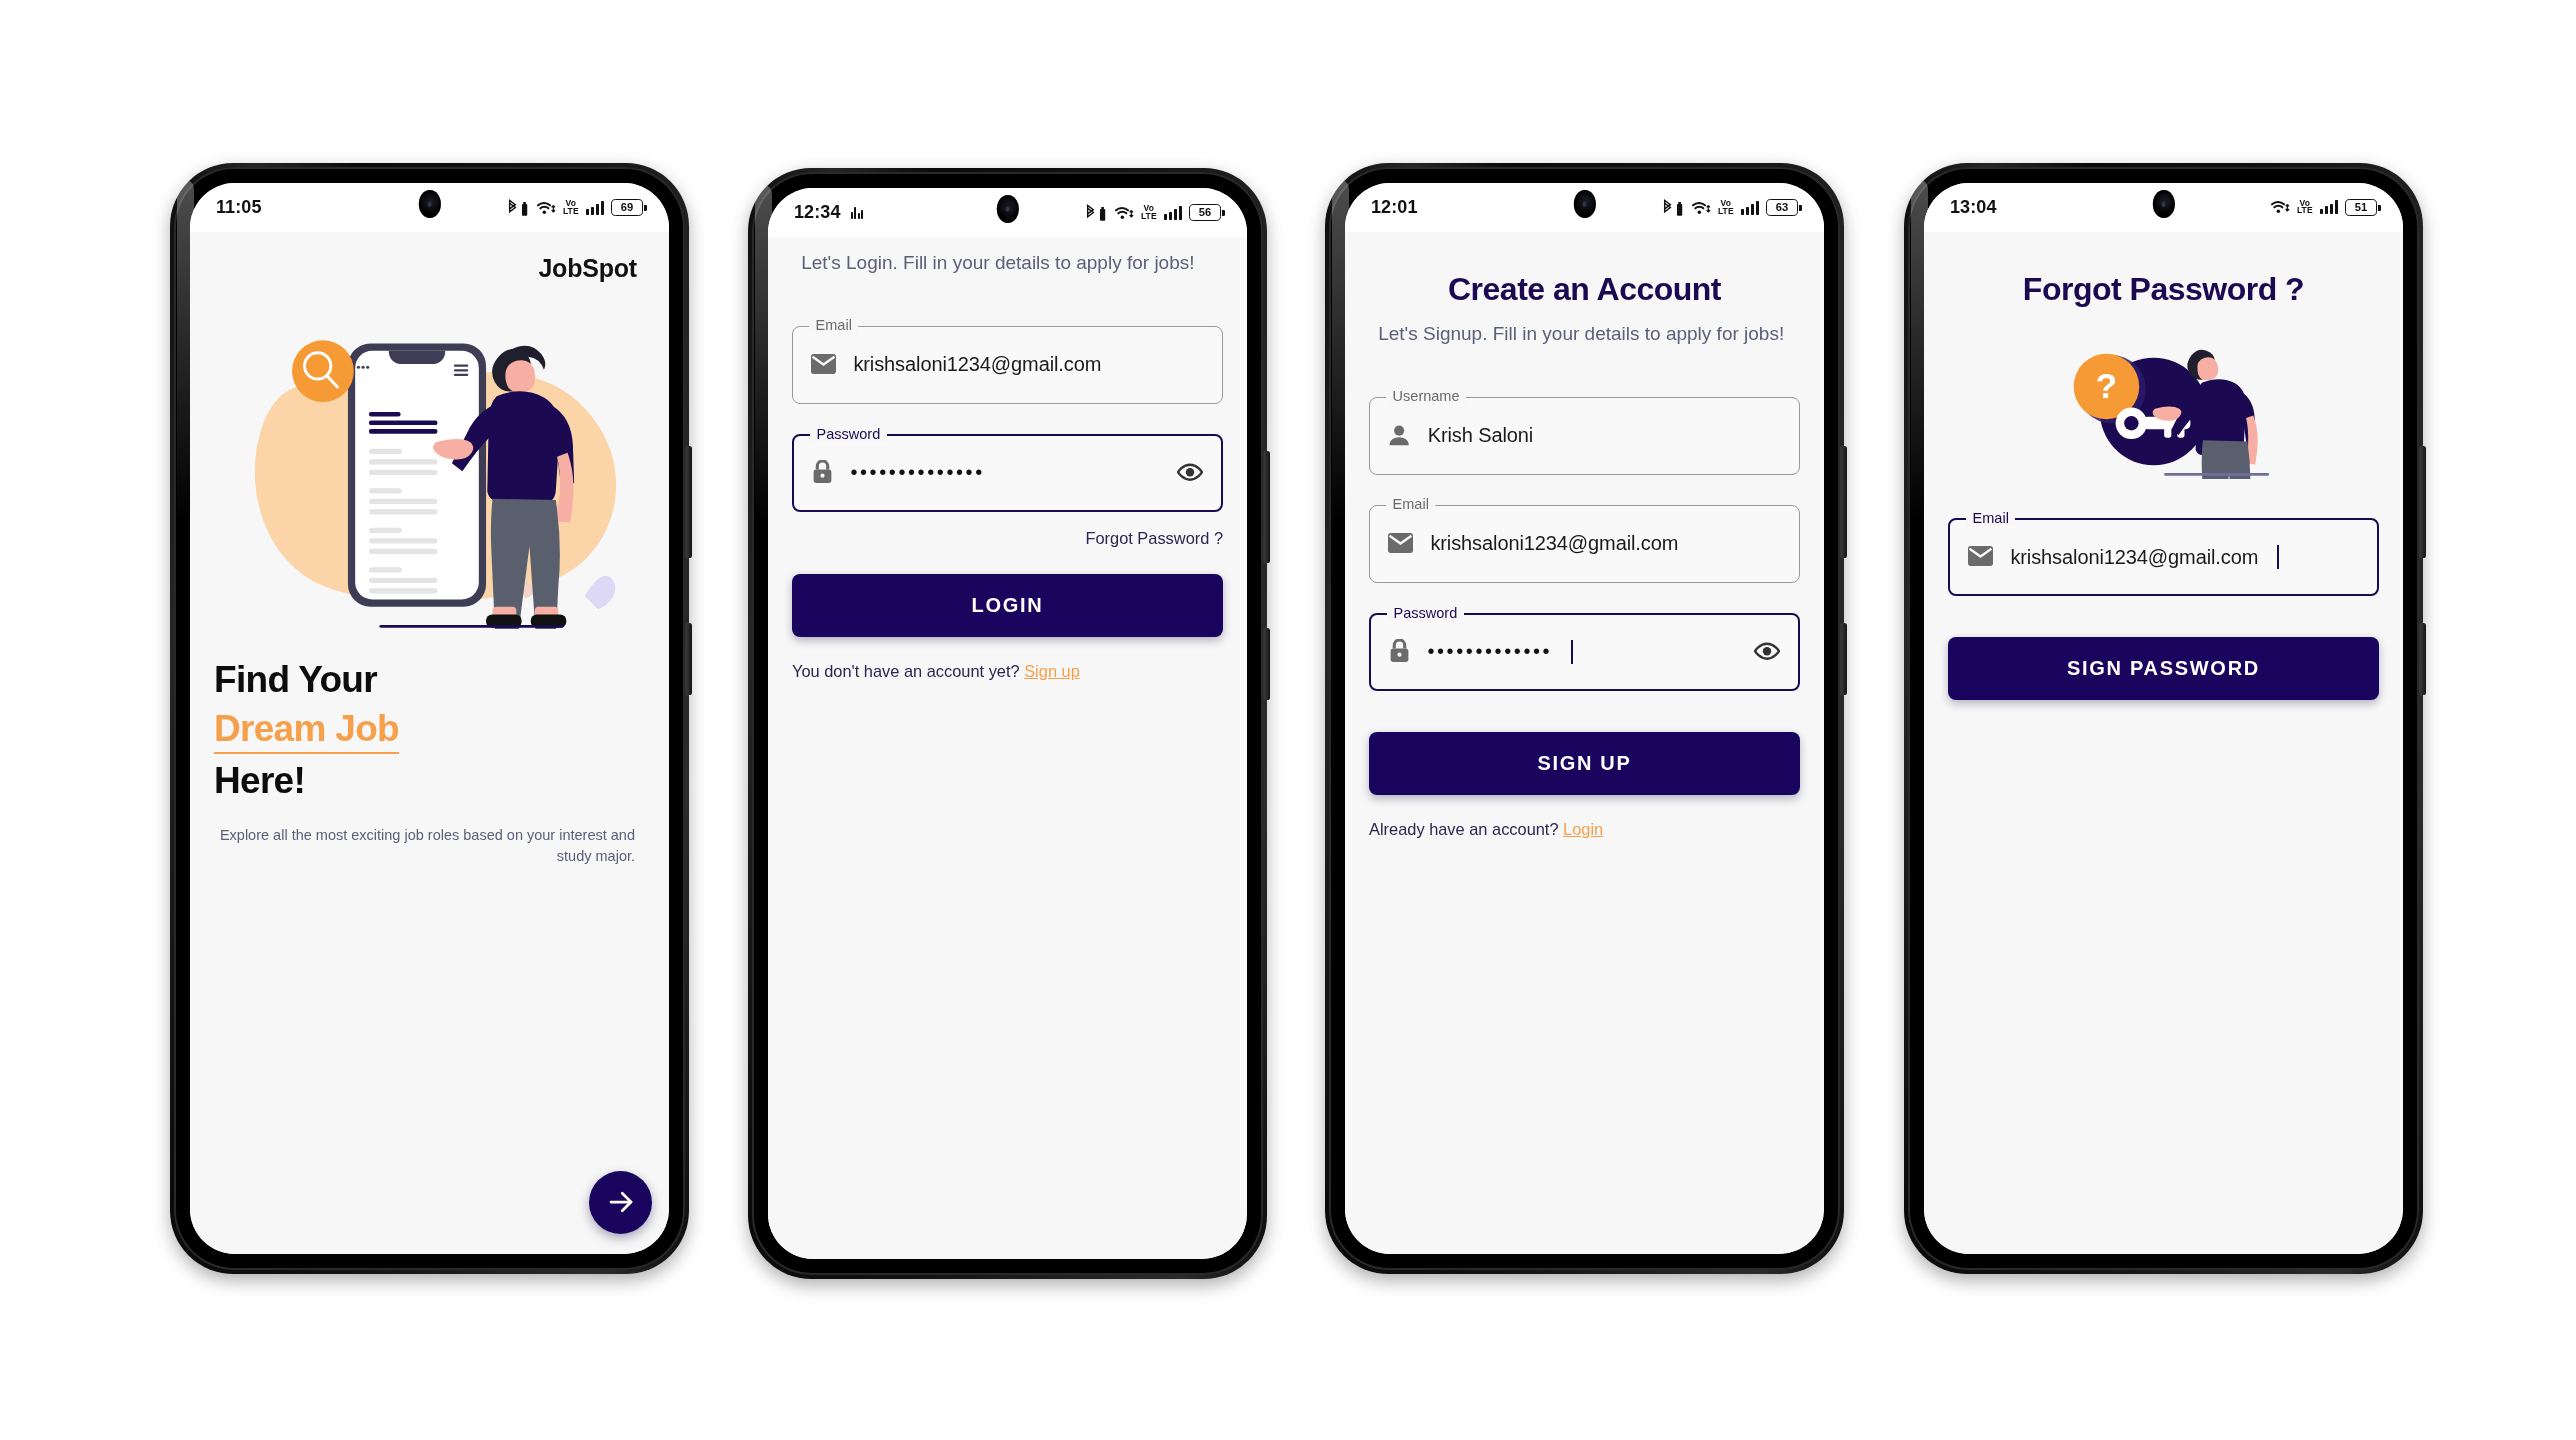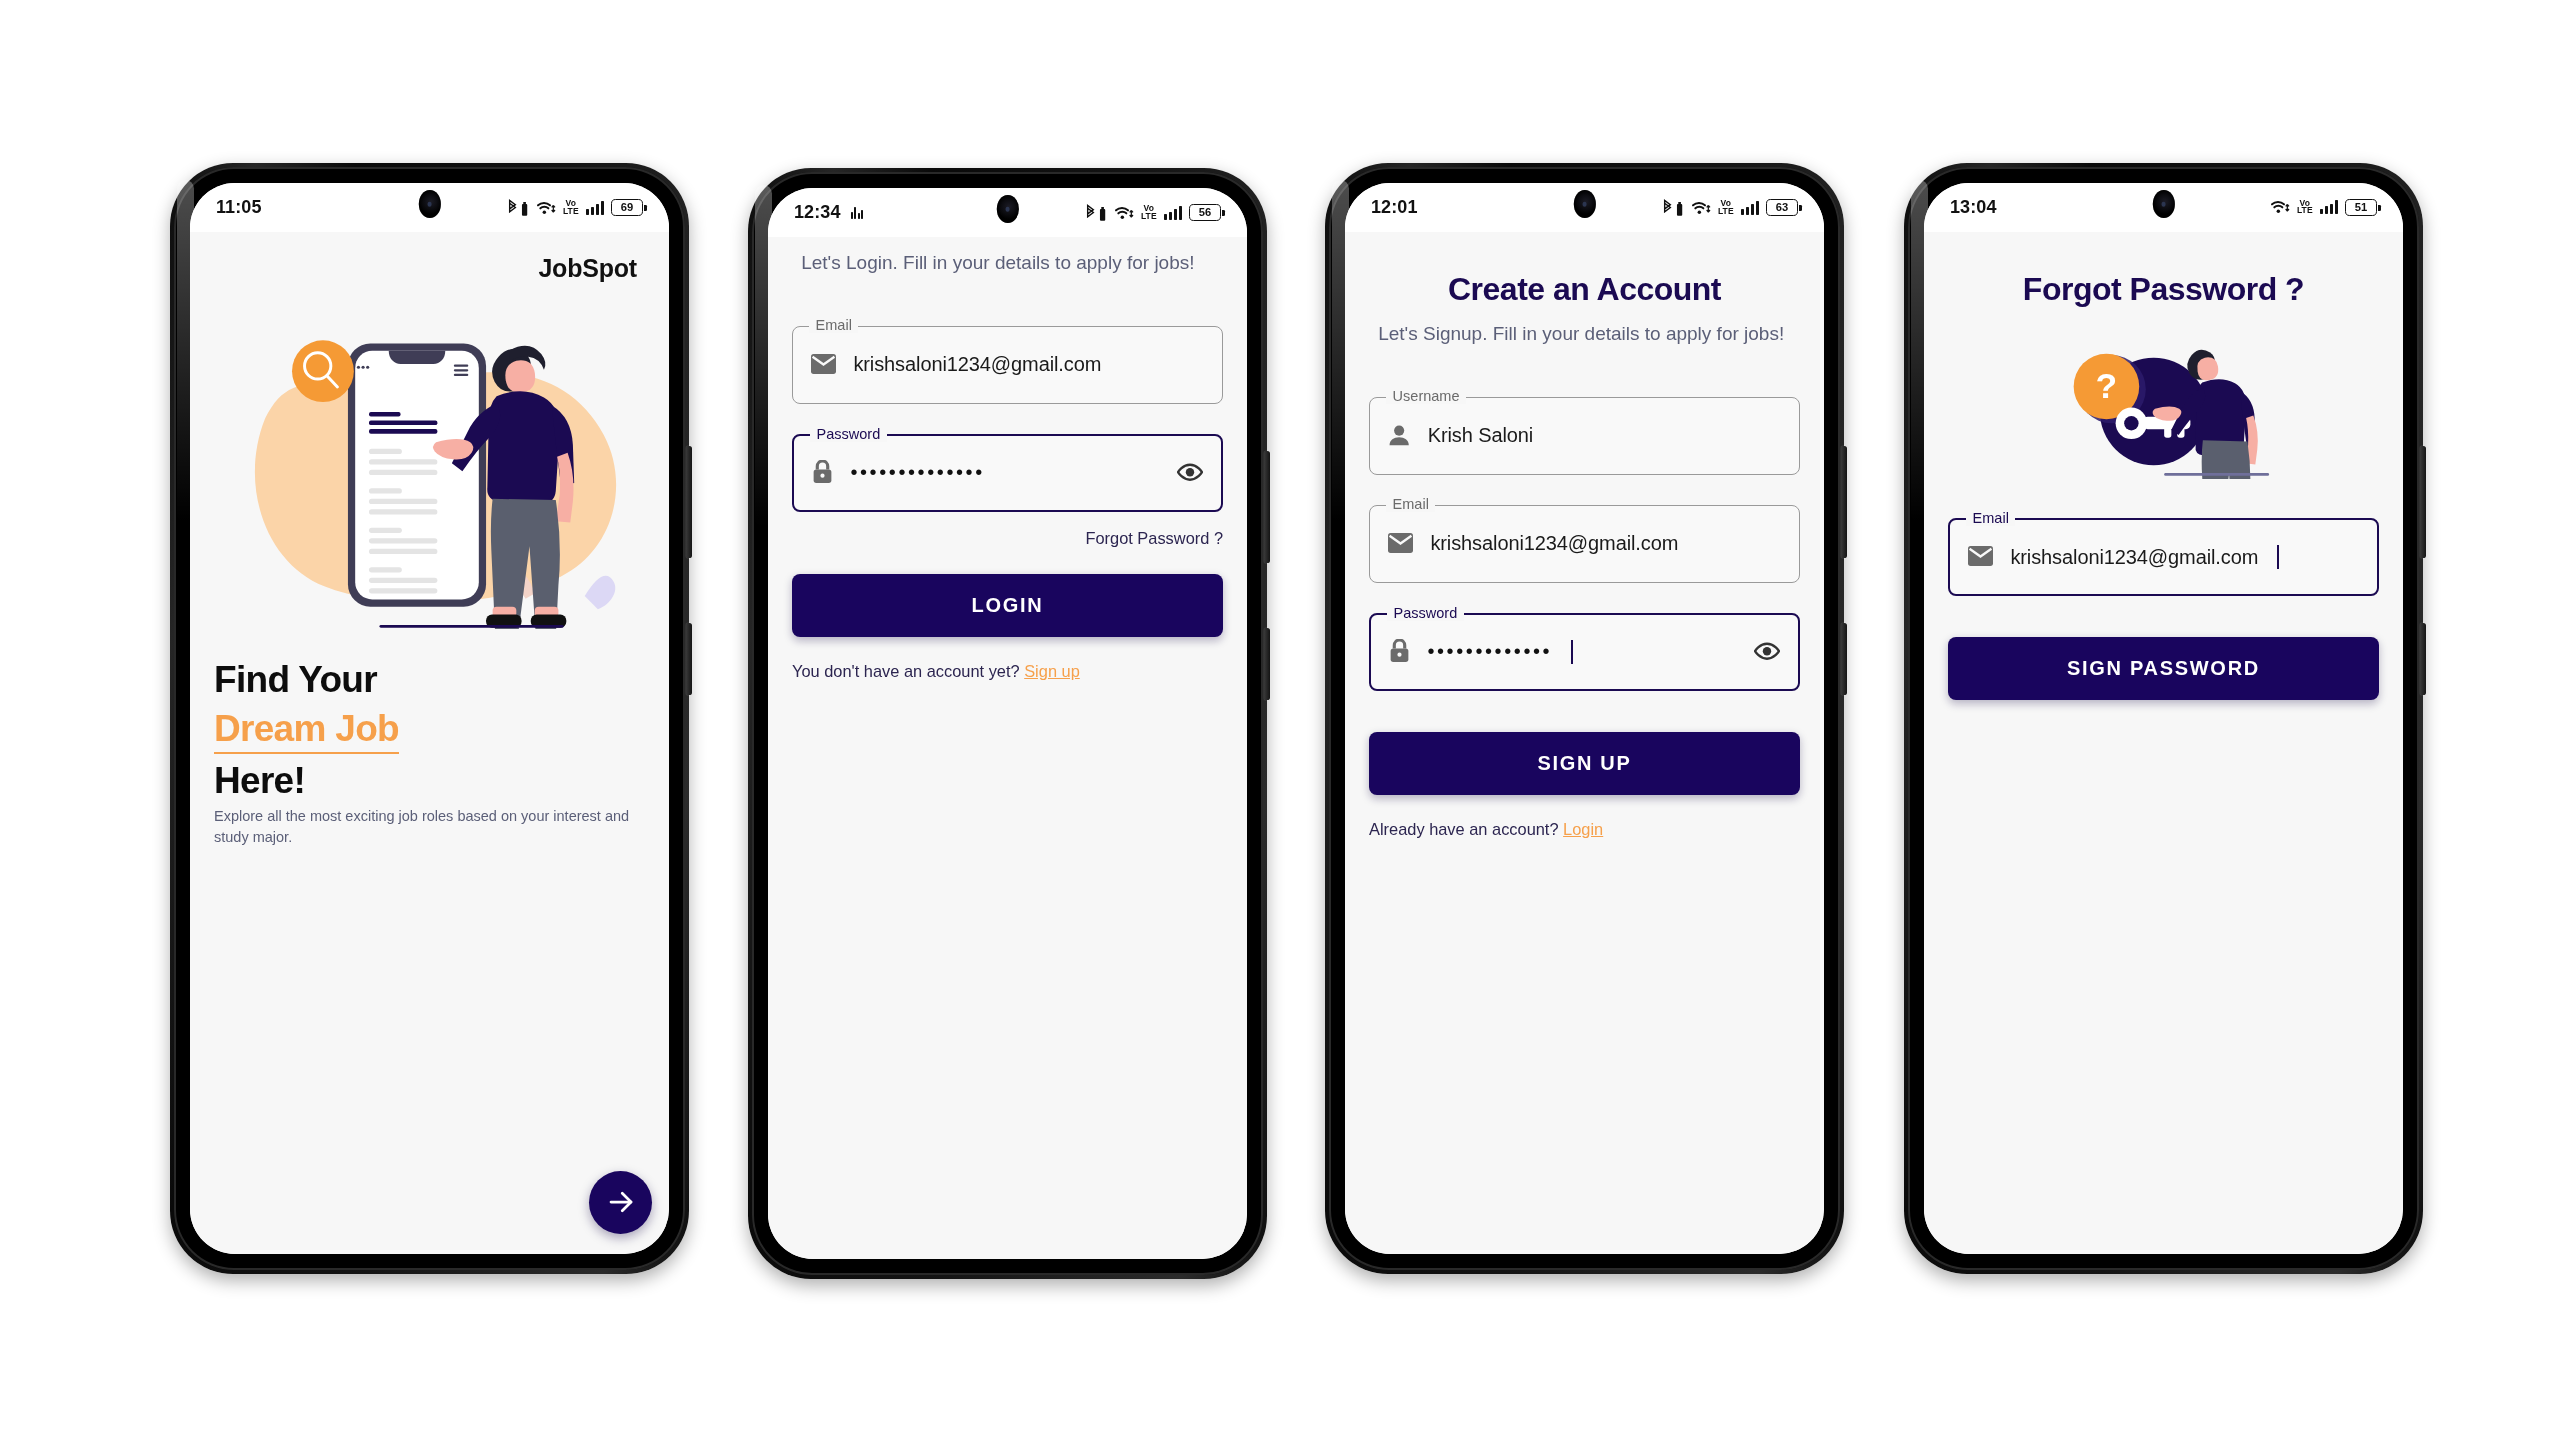--- a/index.html
+++ b/index.html
@@ -94,21 +94,21 @@
 
   
   .app { flex:1; background:#f7f7f7; position:relative; padding: 0 24px; }
 
   .brand { text-align:right; font-size:25px; font-weight:700; color:#111; padding:22.3px 8px 0 0; letter-spacing:-0.2px;}
 
   .hero { position:relative; height: 342px; margin-top:4px; }
 
   .h1 { font-size:37px; font-weight:700; color:#0d0d0d; line-height:1.14; letter-spacing:-0.7px; }
   .h1.accent { color:#F6A04B; border-bottom:2.6px solid #F6A04B; display:inline-block; padding-bottom:1.3px; }
-  .sub { font-size:14.5px; color:#5b5f78; line-height:1.45; margin-top:4px; max-width:421px;}
+  .sub { font-size:14.5px; color:#5b5f78; line-height:1.45; margin-top:23px; max-width:421px;text-align:right;}
 
   .fab {
     position:absolute; right:17px; bottom:20px;
     width:63px;height:63px;border-radius:50%;
     background:#19055e; display:flex;align-items:center;justify-content:center;
     box-shadow:0 4px 10.5px rgba(20,10,70,.35);
   }
 
   
   .title { text-align:center; font-size:35px; font-weight:700; color:#1b0a52; margin-top:39px; letter-spacing:-0.5px;}

